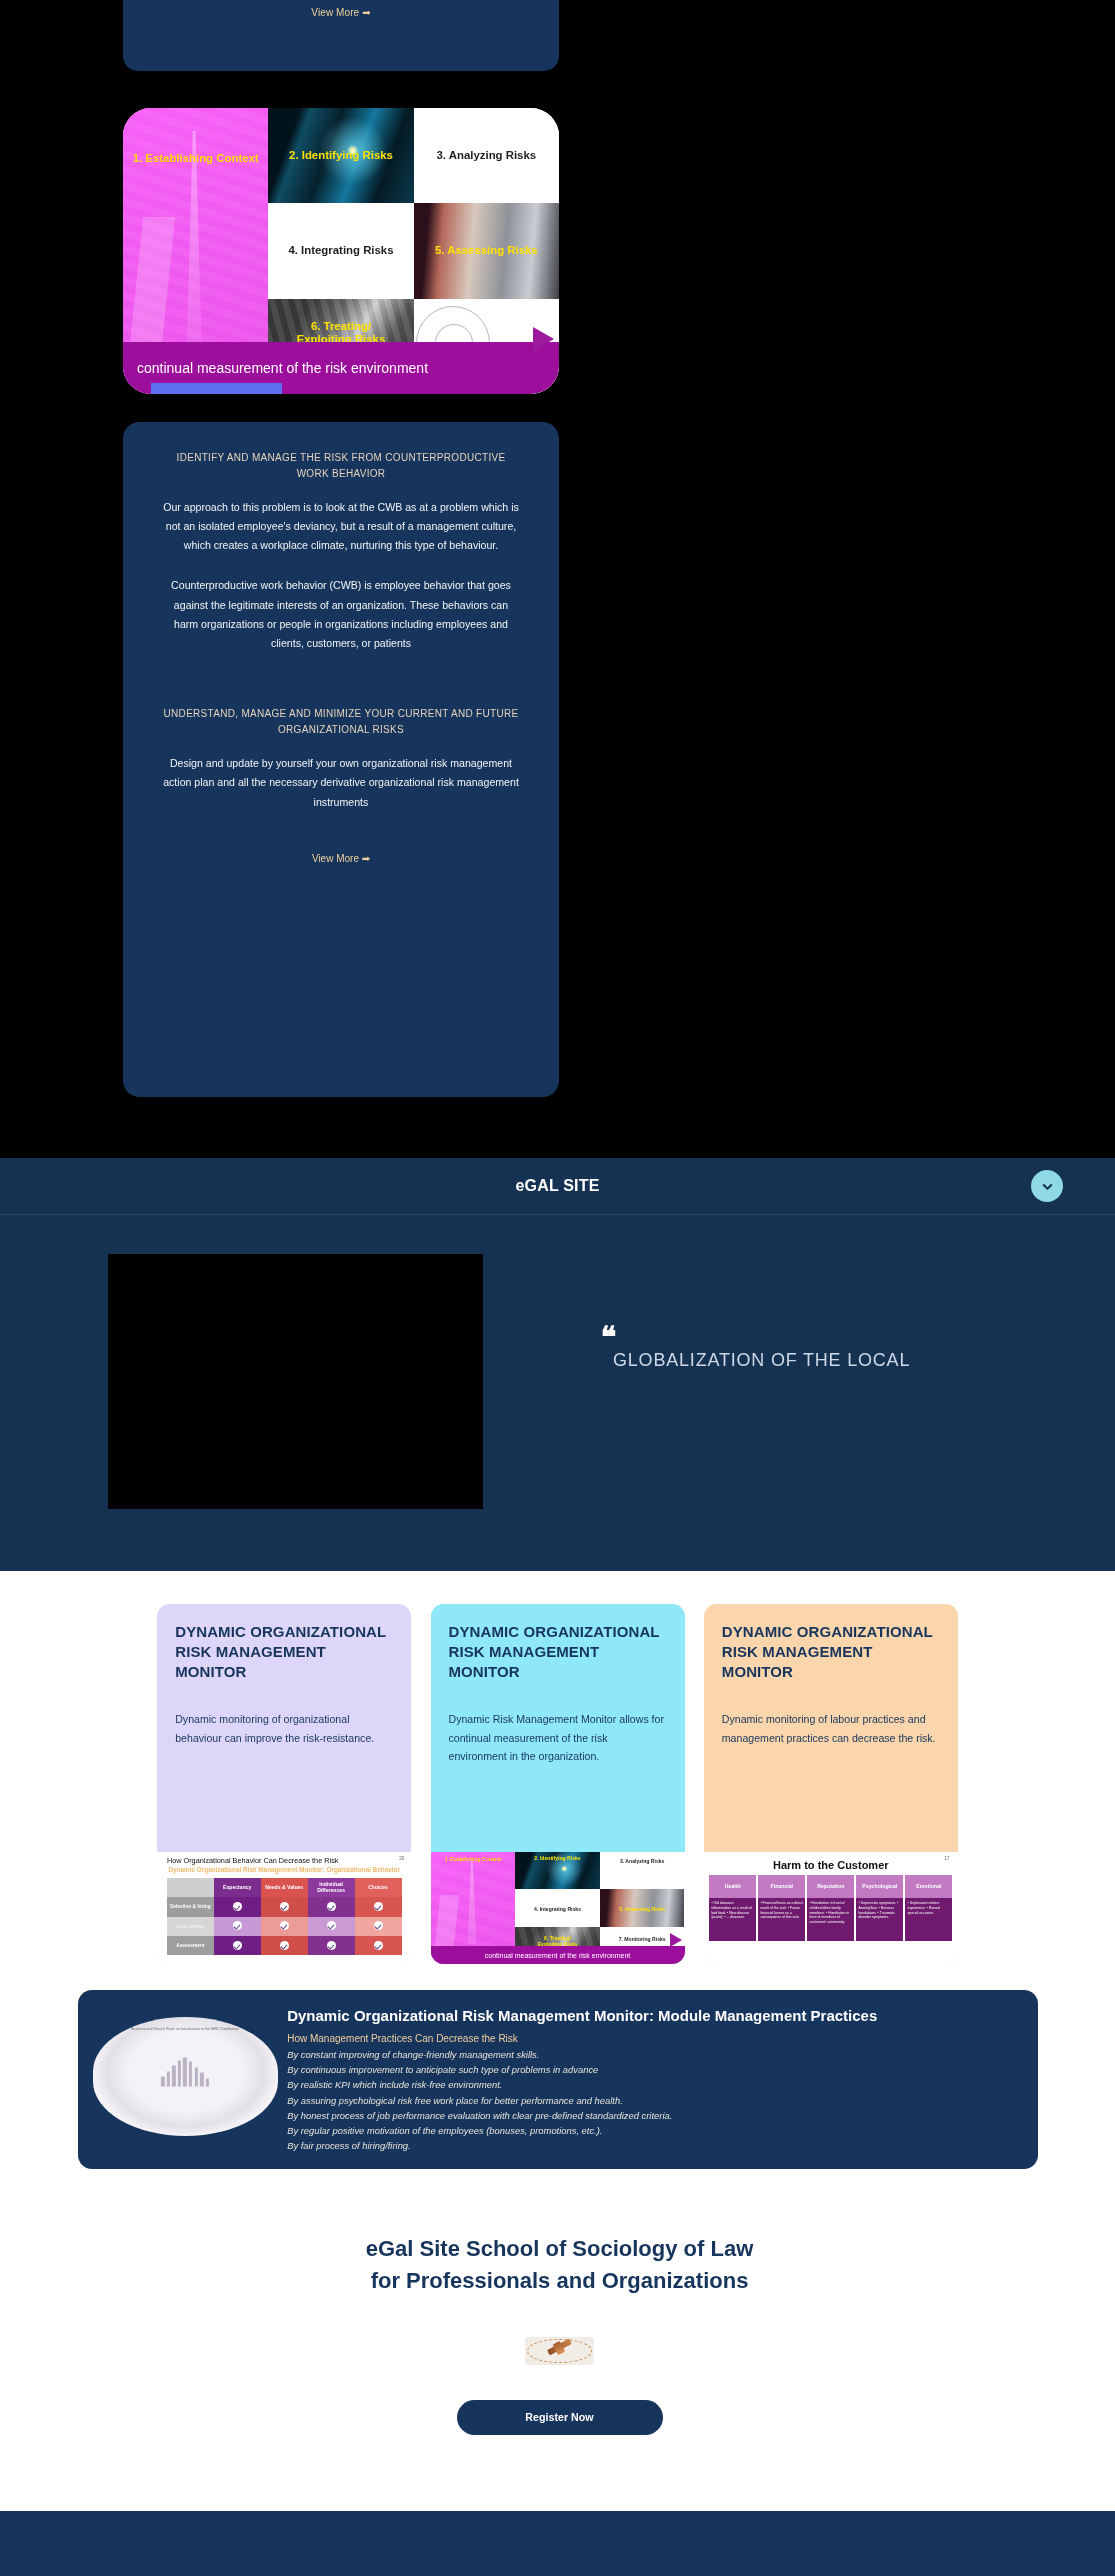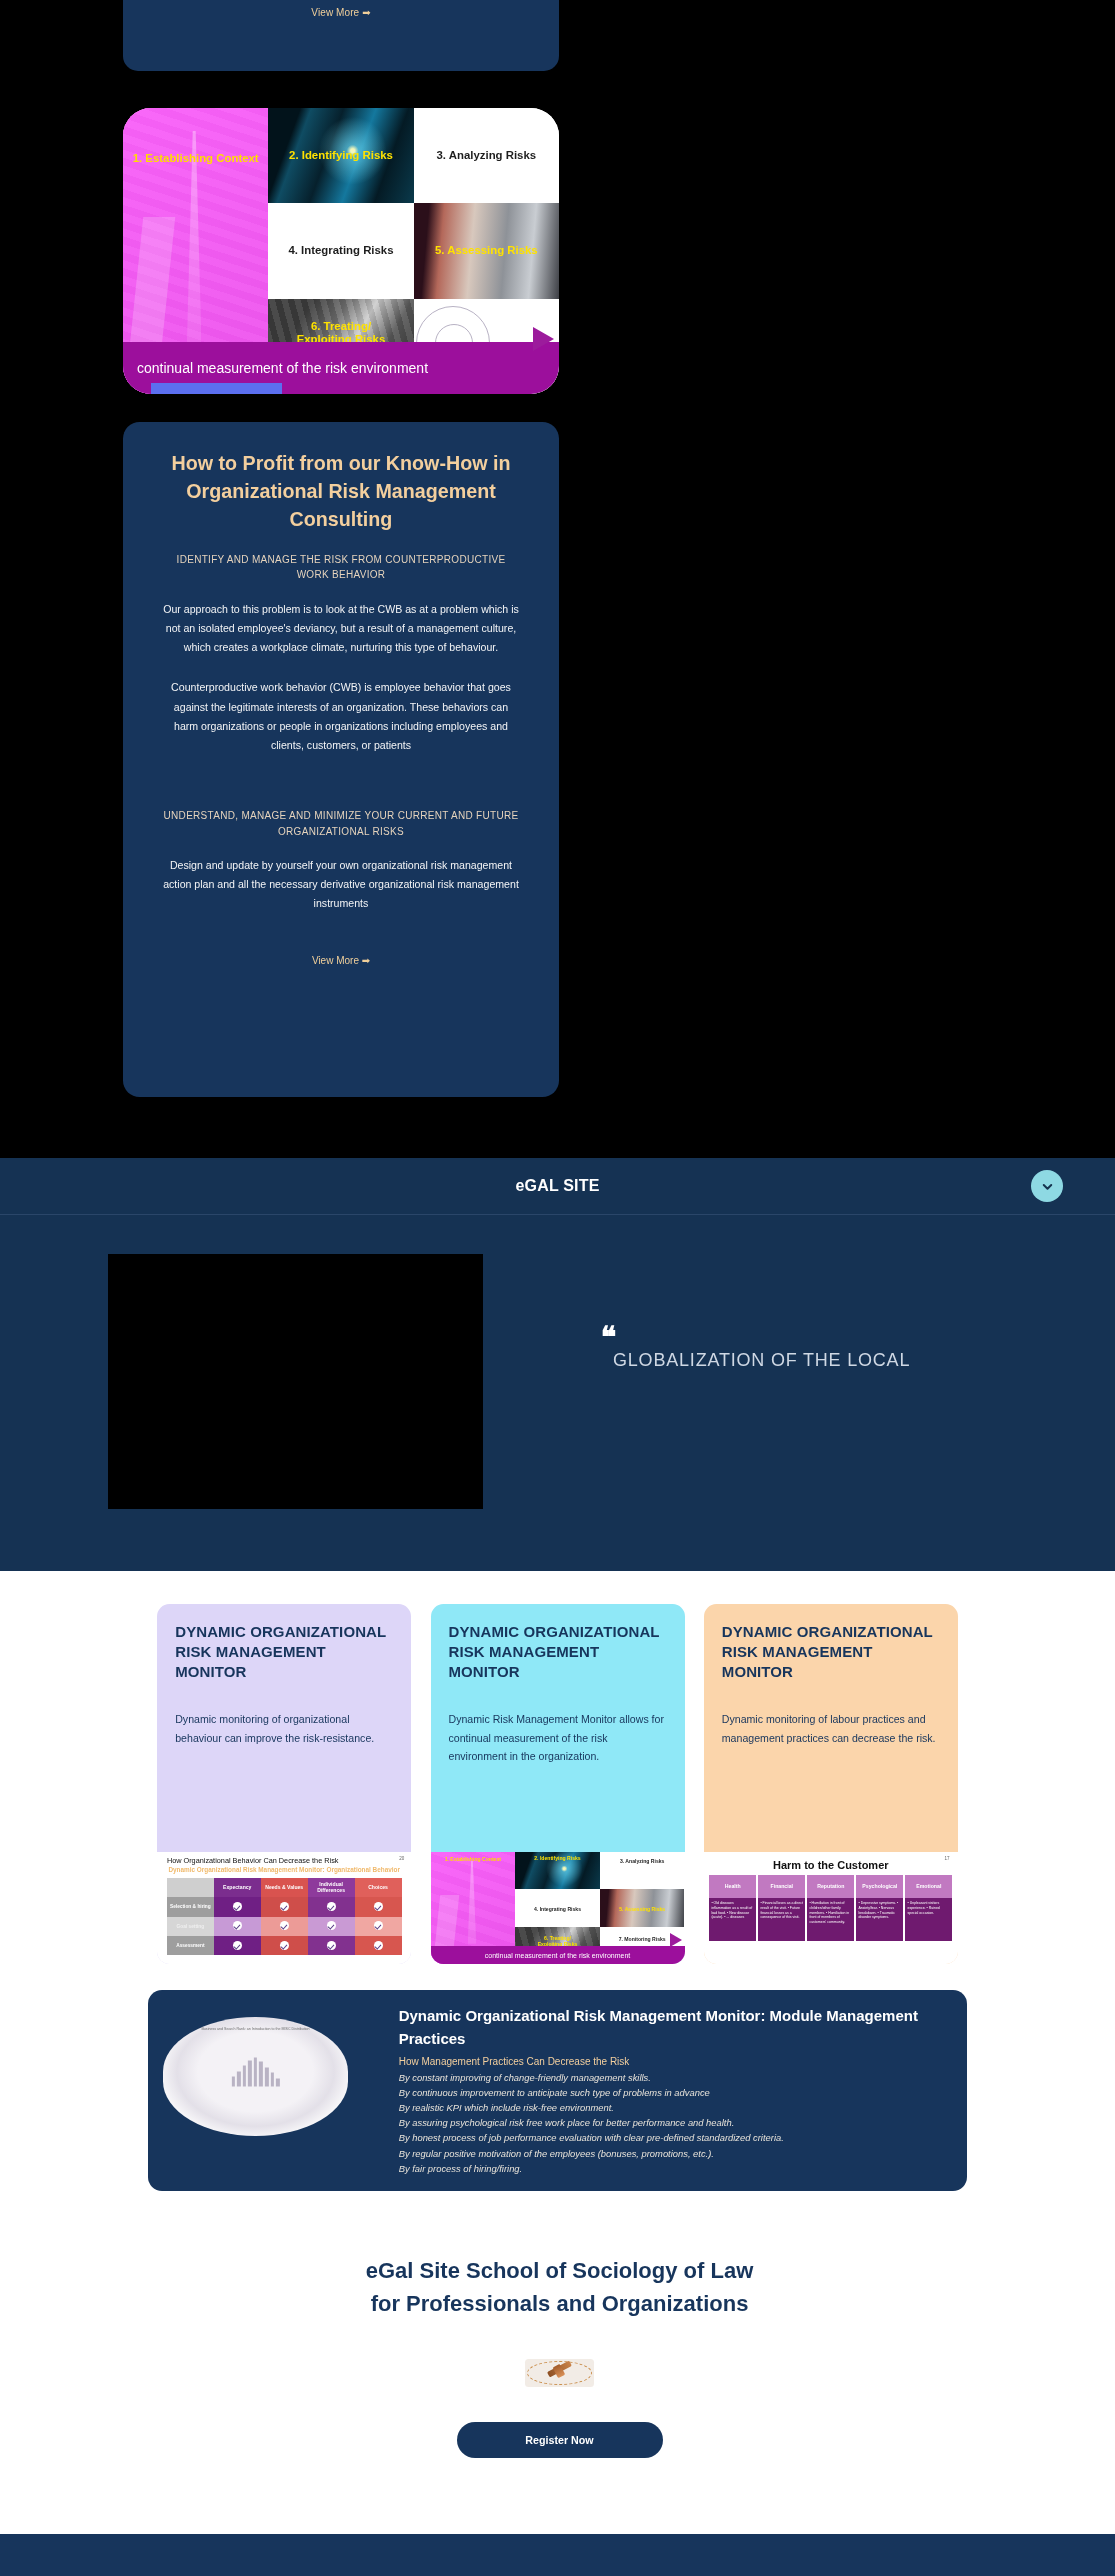--- a/index.html
+++ b/index.html
@@ -325,29 +325,28 @@
   .tb3 { background:#fff; padding: 7px 5.5px 0 5.5px; }
   .tb3 .pg { position:absolute; right:8.3px; top:4.1px; font-size:4.5px; color:#666; }
   .tb3 h4 { font-size: 11px; color:#111; text-align:center; font-weight:bold; margin-bottom:4.1px; }
   .tb3 .cols { display:flex; gap:2.1px; }
   .tb3 .col { flex:1; }
   .tb3 .ch { background:#c179c1; color:#fff; font-size:5.2px; font-weight:bold; text-align:center; padding:8.3px 1.4px; }
   .tb3 .cb { background:#6f1a6f; color:#fff; font-size:3.5px; line-height:1.35; padding:3.5px 2.1px; height:43px; overflow:hidden; }
 
   
   .module-strip {
-    width: 819px;
+    width: 960px;
     margin: 26px auto 0 auto;
     background: #17355c;
     border-radius: 14px;
     display: flex;
     align-items: flex-start;
     padding: 15px 23.5px 15px 15px;
     position: relative;
-    gap: 41px;
   }
   .brain-img {
     width: 185px; height: 119px;
     flex: 0 0 185px;
     border-radius: 50%/46%;
     background:
       radial-gradient(ellipse at 50% 46%, #f4f2f6 0 44%, #e3e0e8 60%, #ffffff 78%);
     position: relative;
     overflow: hidden;
     margin-top: 12.4px;
@@ -469,21 +468,20 @@
       </div>
     </div>
     <div class="risk-arrow"></div>
     <div class="risk-footer">
       <span>continual measurement of the risk environment</span>
     </div>
     <div class="risk-footer-tail"></div>
   </div>
 
   <div class="knowhow-card">
-    <div class="kh-title">How to Profit from our Know-How in Organizational Risk Management Consulting</div>
     <div class="kh-sub">IDENTIFY AND MANAGE THE RISK FROM COUNTERPRODUCTIVE WORK BEHAVIOR</div>
     <div class="kh-p">Our approach to this problem is to look at the CWB as at a problem which is not an isolated employee's deviancy, but a result of a management culture, which creates a workplace climate, nurturing this type of behaviour.</div>
     <div class="kh-p">Counterproductive work behavior (CWB) is employee behavior that goes against the legitimate interests of an organization. These behaviors can harm organizations or people in organizations including employees and clients, customers, or patients</div>
     <div class="kh-spacer"></div>
     <div class="kh-sub">UNDERSTAND, MANAGE AND MINIMIZE YOUR CURRENT AND FUTURE ORGANIZATIONAL RISKS</div>
     <div class="kh-p">Design and update by yourself your own organizational risk management action plan and all the necessary derivative organizational risk management instruments</div>
     <div class="kh-viewmore">View More ➡</div>
   </div>
 
 </div>

